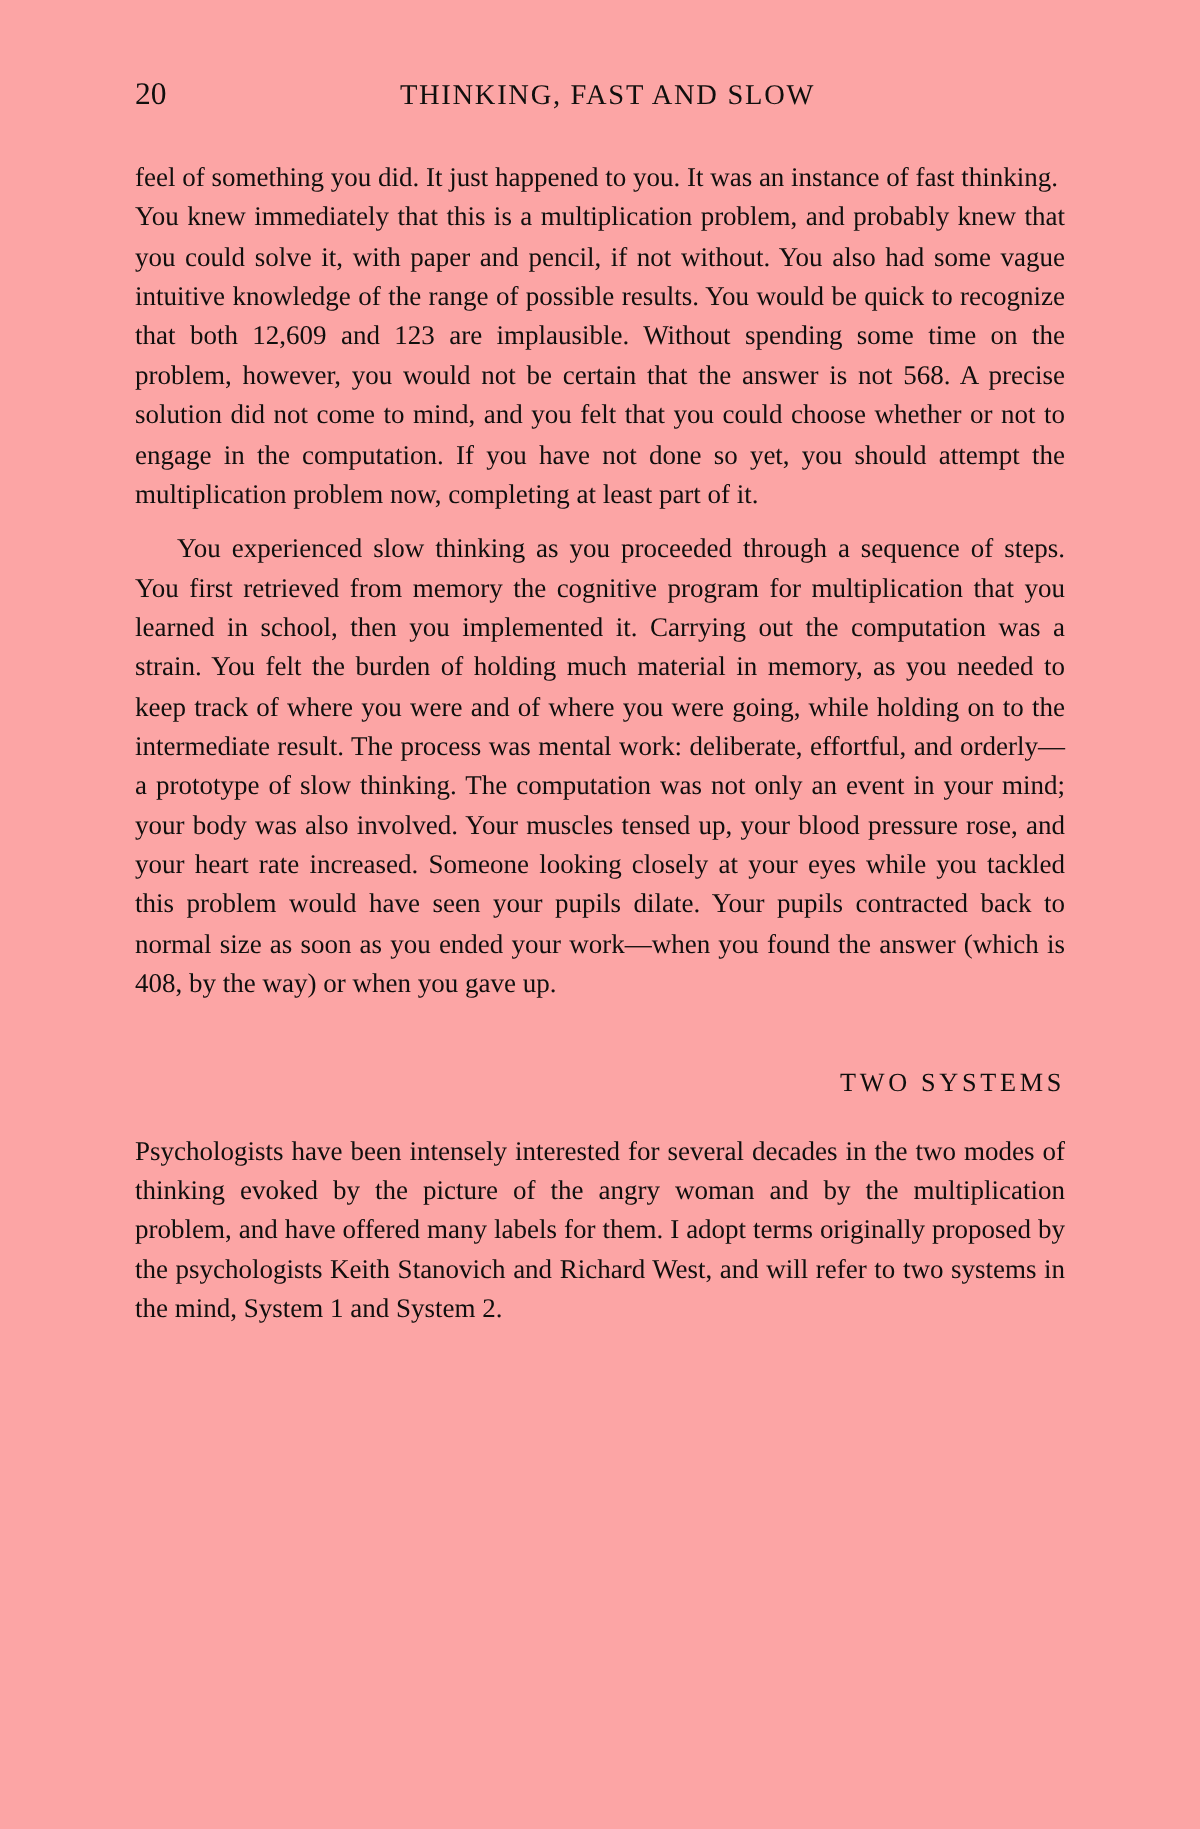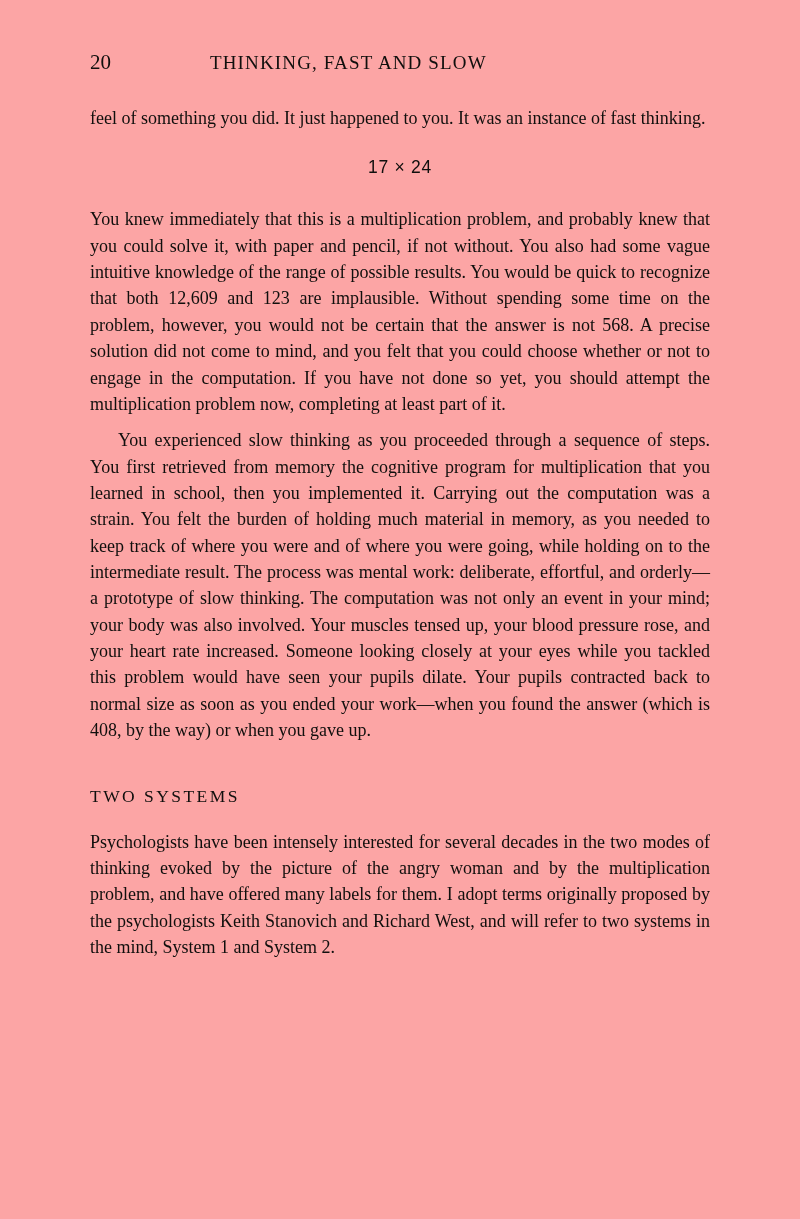--- a/index.html
+++ b/index.html
@@ -34,21 +34,21 @@
     letter-spacing: 0.06em;
     margin-bottom: 30px;
   }
   .folio {
     width: 120px;
     font-size: 21px;
     letter-spacing: 0;
   }
   .book-title {
     flex: 1;
-    text-align: left;
+    text-align: center;
     padding-right: 110px;
     white-space: nowrap;
   }
   p {
     margin: 0;
     font-size: 18px;
     line-height: 1.465;
     text-align: justify;
     text-justify: inter-word;
     hyphens: none;
@@ -61,41 +61,40 @@
   }
   .equation {
     margin: 26px 0 28px 0;
     text-align: center;
     font-family: "Liberation Sans", sans-serif;
     font-size: 17.5px;
     letter-spacing: 0.04em;
   }
   .section-head {
     margin: 42px 0 22px 0;
-    text-align: left;
+    text-align: right;
     font-size: 17.5px;
     letter-spacing: 0.14em;
   }
   .gap-sm { height: 10px; }
 </style>
 </head>
 <body>
 
 <div class="page">
   <div class="content">
 
     <div class="running-head">
       <div class="folio">20</div>
       <div class="book-title">THINKING, FAST AND SLOW</div>
     </div>
 
     <p class="noindent">feel of something you did. It just happened to you. It was an instance of fast thinking.</p>
 
 
-    <div class="equation">17 × 24</div>
 
     <p class="noindent">You knew immediately that this is a multiplication problem, and probably knew that you could solve it, with paper and pencil, if not without. You also had some vague intuitive knowledge of the range of possible results. You would be quick to recognize that both 12,609 and 123 are implausible. Without spending some time on the problem, however, you would not be certain that the answer is not 568. A precise solution did not come to mind, and you felt that you could choose whether or not to engage in the computation. If you have not done so yet, you should attempt the multiplication problem now, completing at least part of it.</p>
 
     <div class="gap-sm"></div>
 
     <p class="indent">You experienced slow thinking as you proceeded through a sequence of steps. You first retrieved from memory the cognitive program for multiplication that you learned in school, then you implemented it. Carrying out the computation was a strain. You felt the burden of holding much material in memory, as you needed to keep track of where you were and of where you were going, while holding on to the intermediate result. The process was mental work: deliberate, effortful, and orderly—a prototype of slow thinking. The computation was not only an event in your mind; your body was also involved. Your muscles tensed up, your blood pressure rose, and your heart rate increased. Someone looking closely at your eyes while you tackled this problem would have seen your pupils dilate. Your pupils contracted back to normal size as soon as you ended your work—when you found the answer (which is 408, by the way) or when you gave up.</p>
 
     <div class="section-head">TWO SYSTEMS</div>
 
     <p class="noindent">Psychologists have been intensely interested for several decades in the two modes of thinking evoked by the picture of the angry woman and by the multiplication problem, and have offered many labels for them. I adopt terms originally proposed by the psychologists Keith Stanovich and Richard West, and will refer to two systems in the mind, System 1 and System 2.</p>

